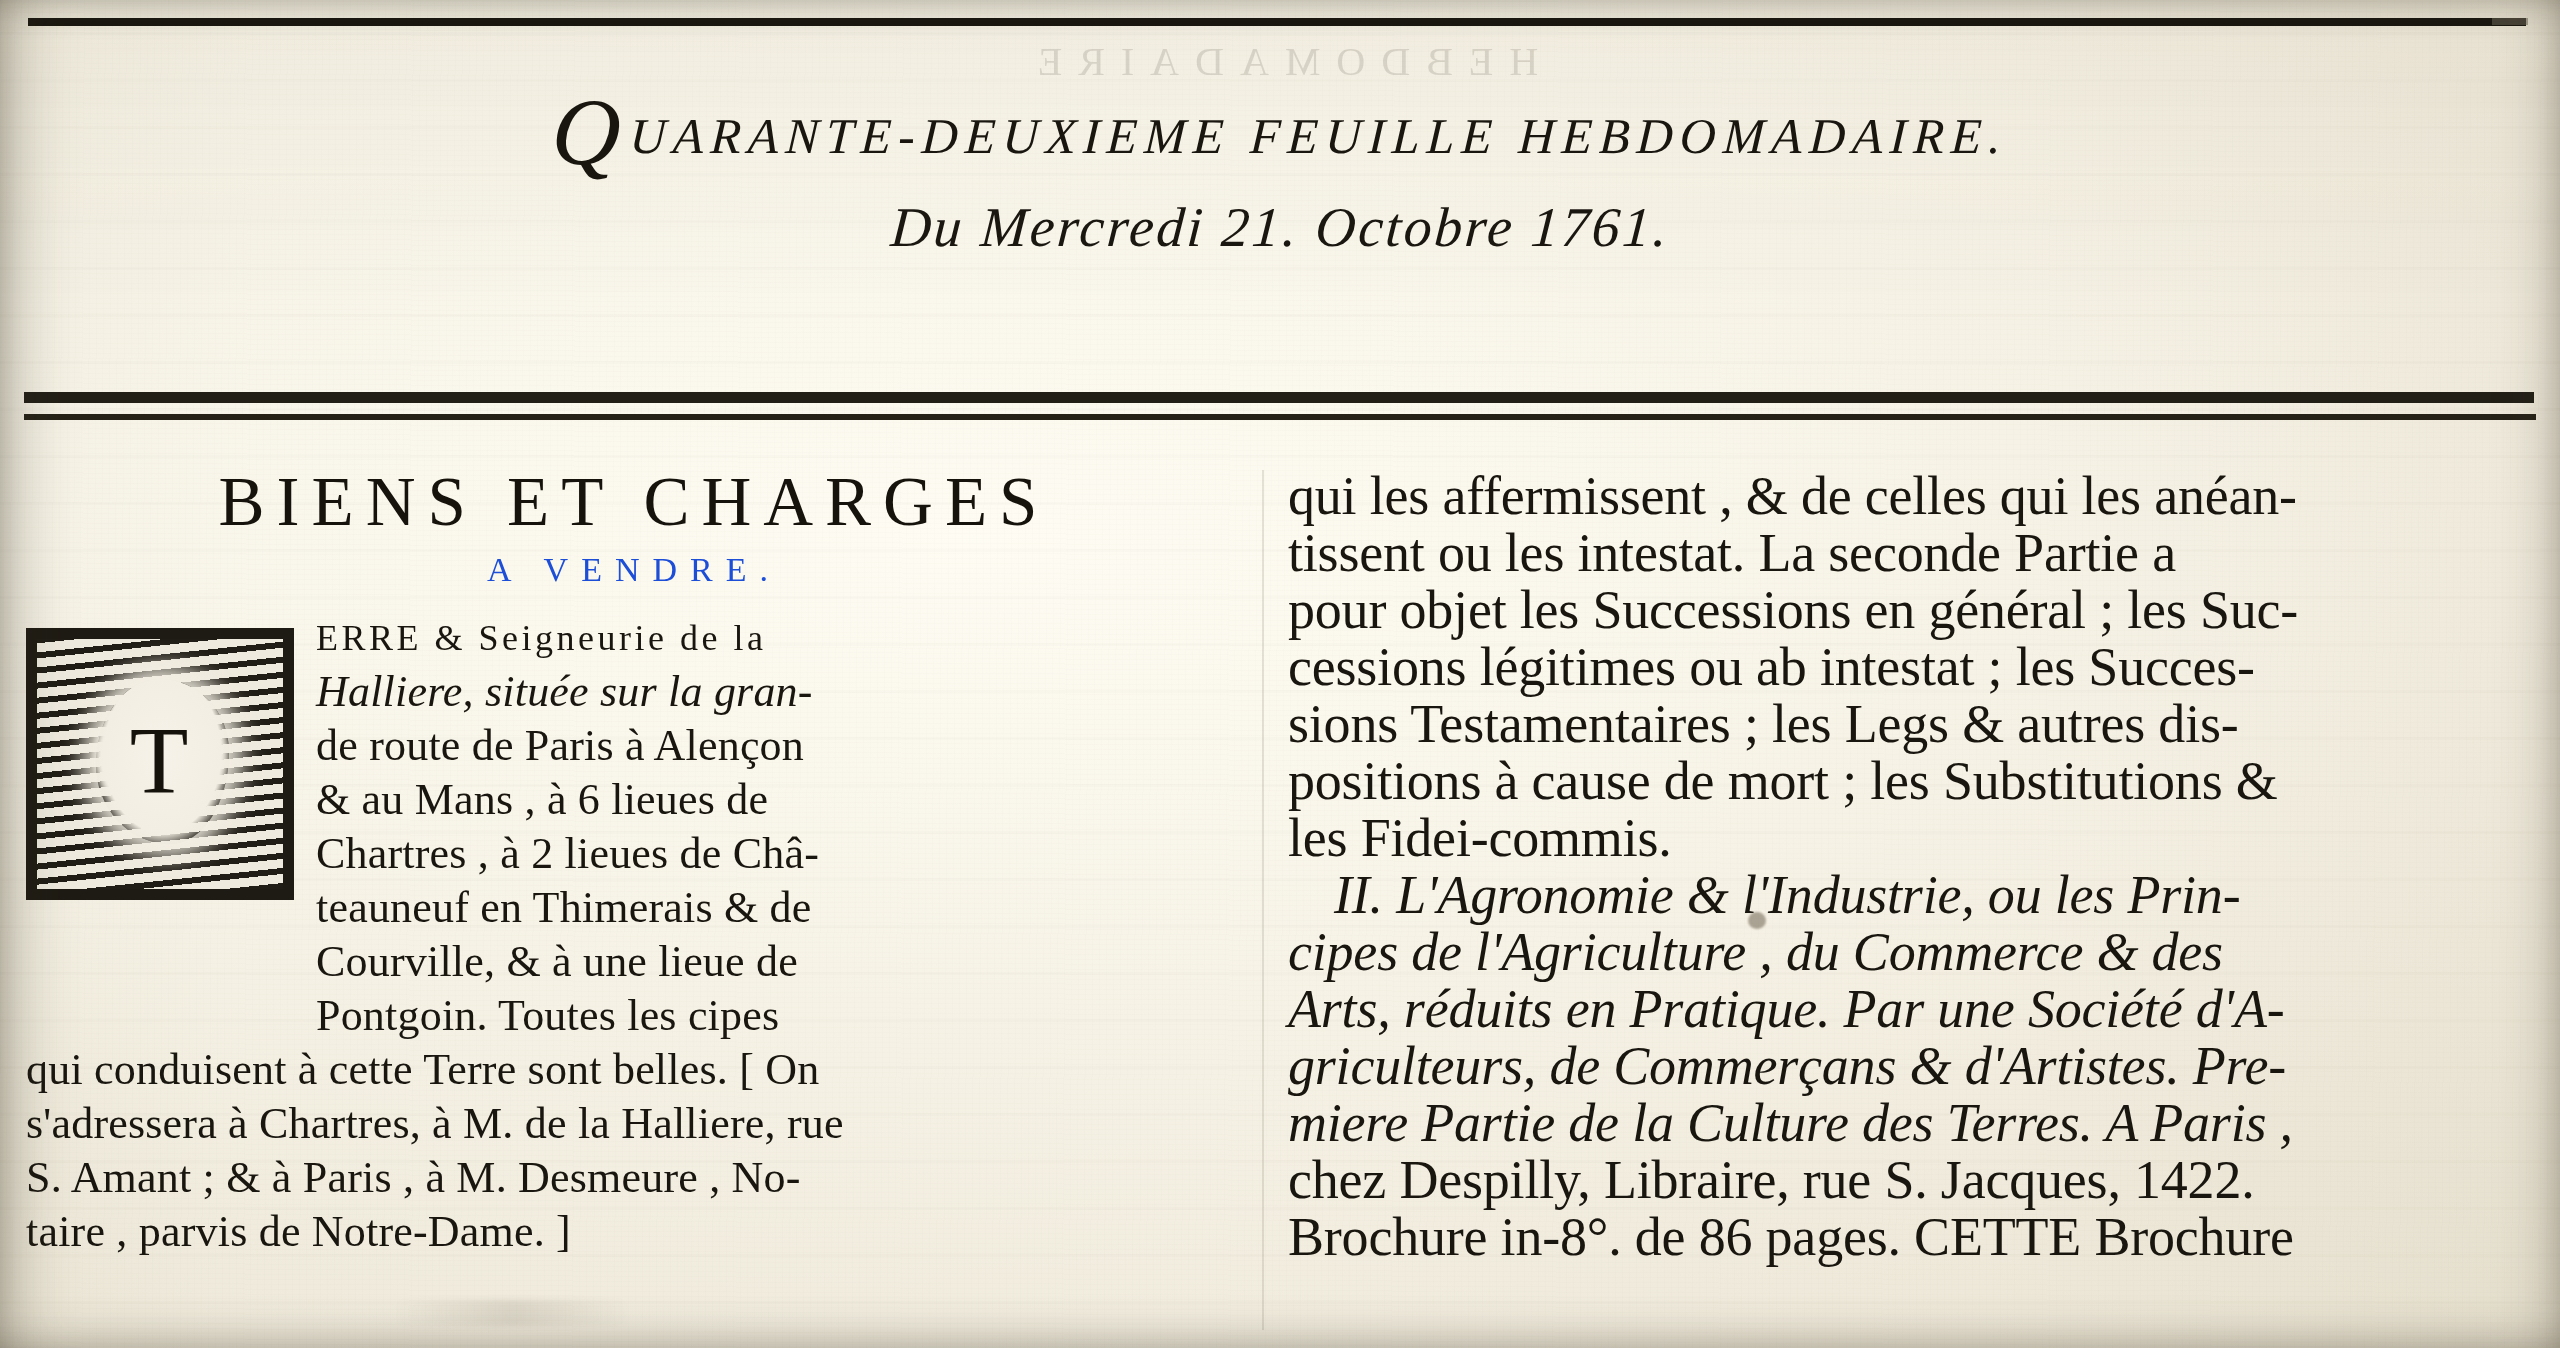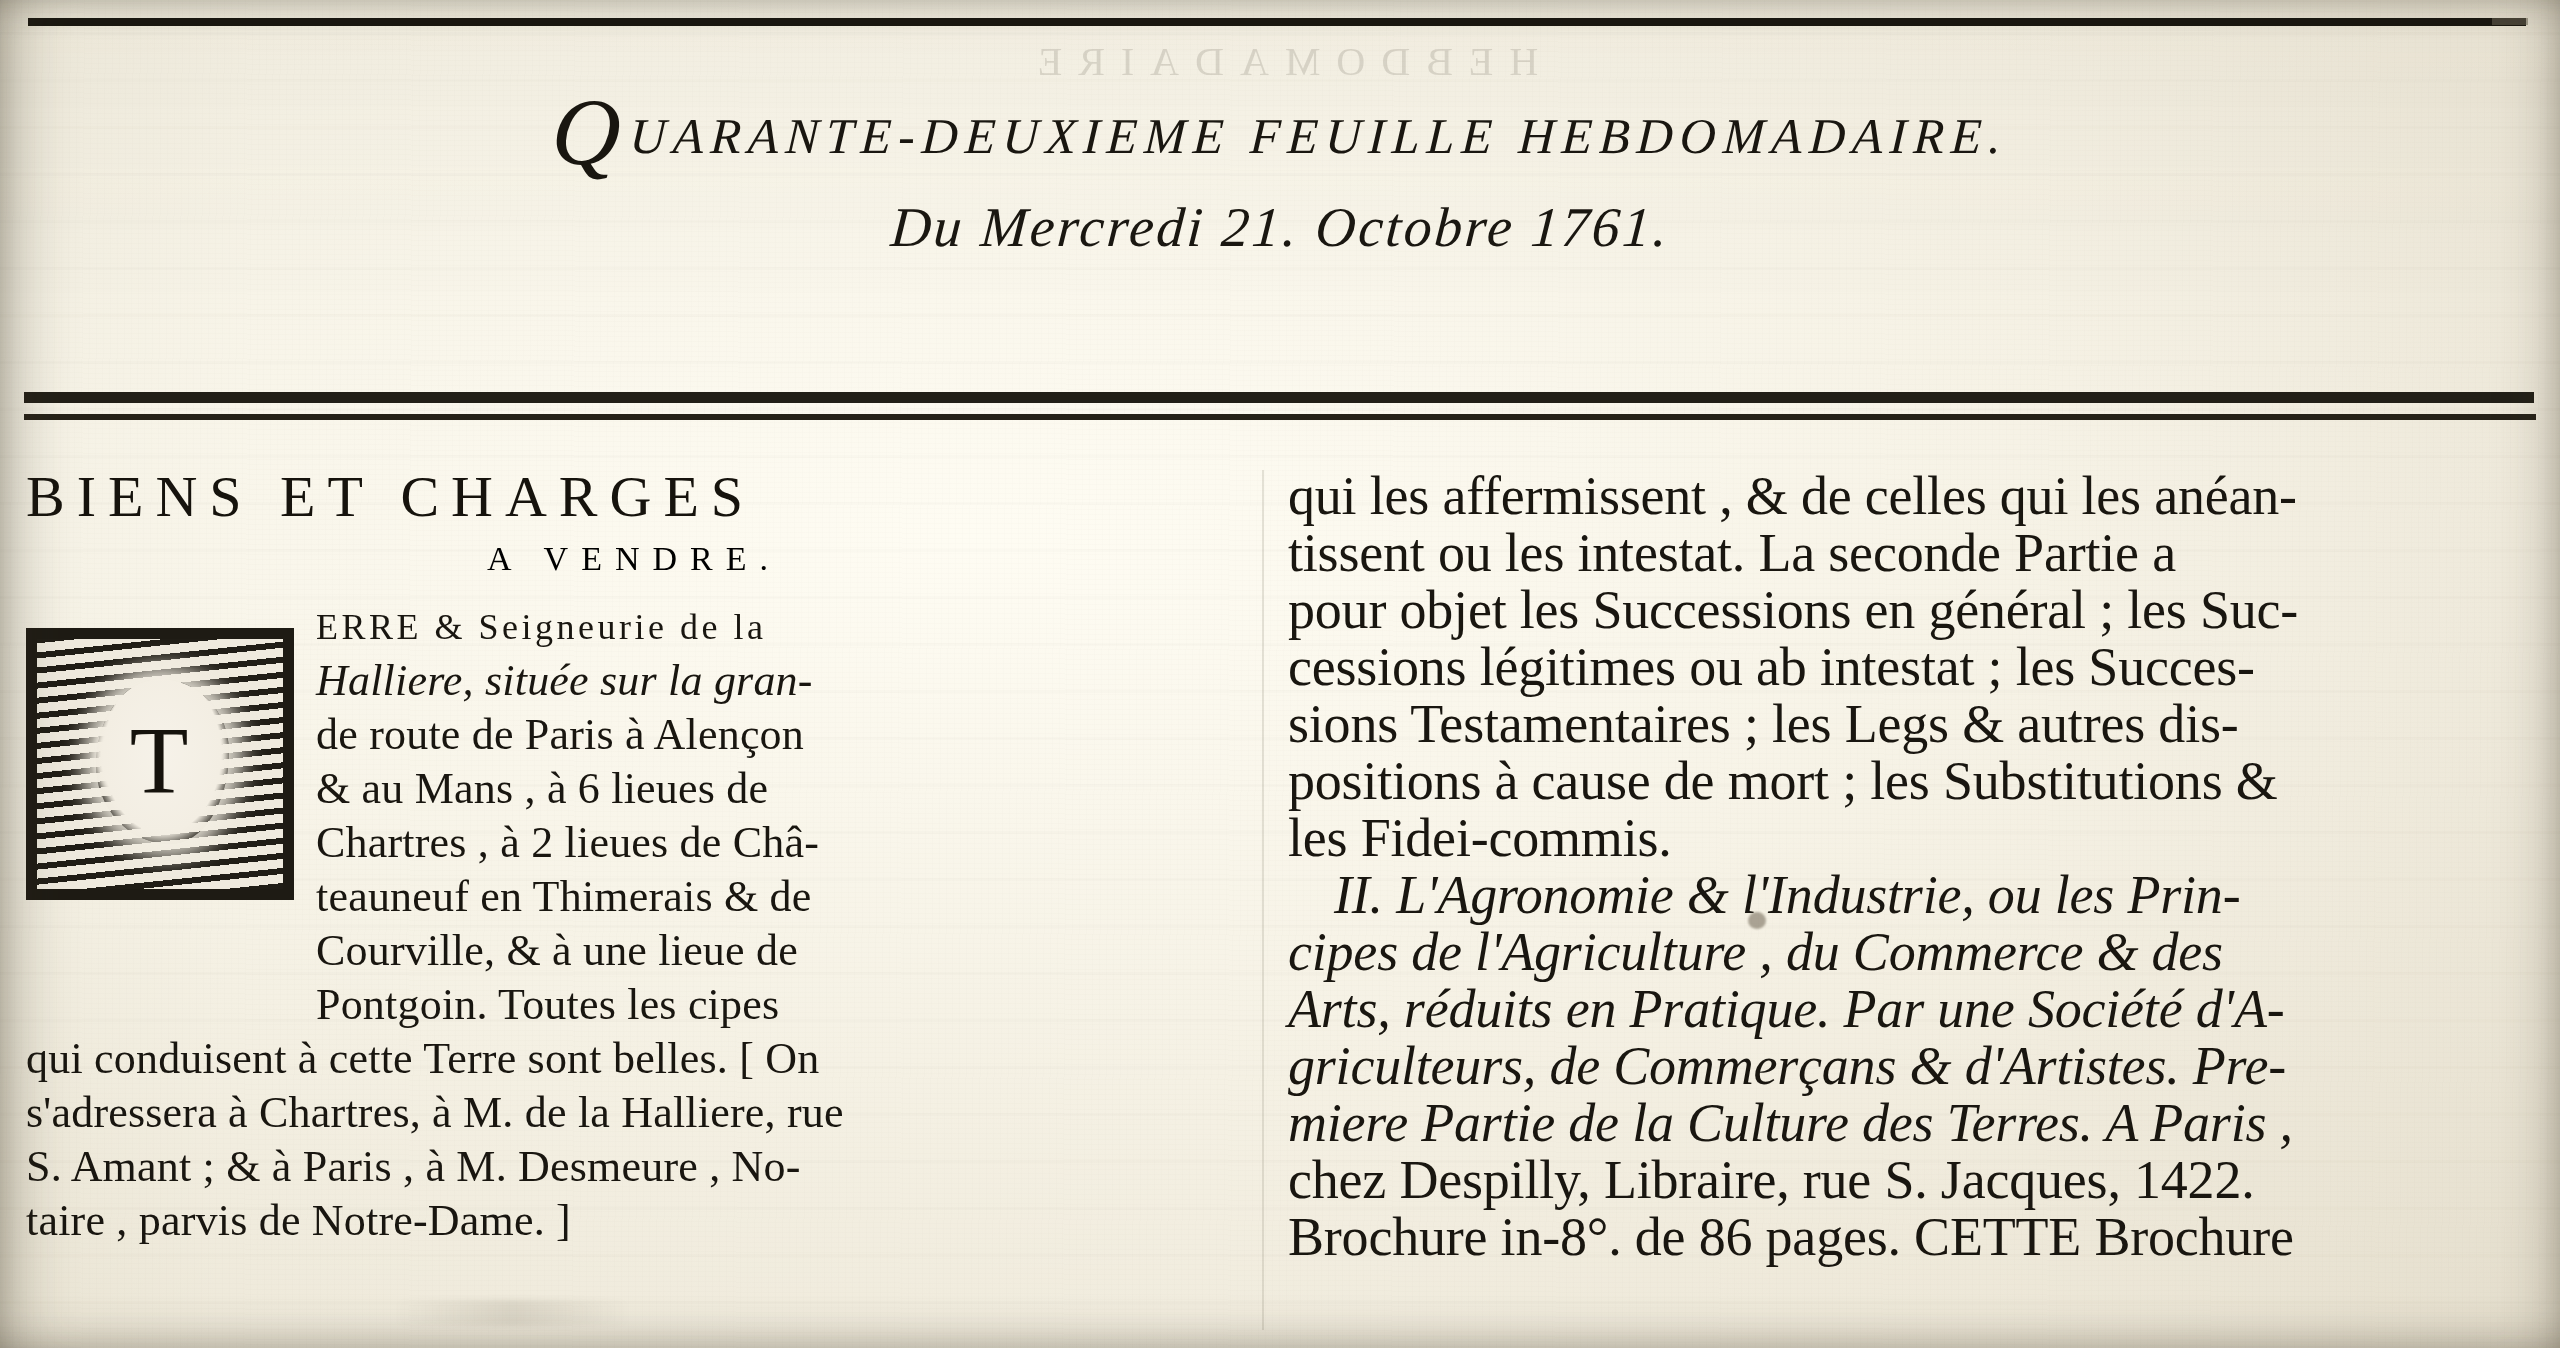--- a/index.html
+++ b/index.html
@@ -146,33 +146,33 @@
 
   .col-rule {
     position: absolute;
     left: 1262px; top: 470px;
     width: 2px; height: 860px;
     background: #8e8876;
     opacity: .22;
   }
 
   .sect-head {
-    text-align: left;
-    font-size: 58px;
+    text-align: center;
+    font-size: 69px;
     letter-spacing: 12px;
     color: #16130d;
     line-height: 1.0;
     white-space: nowrap;
   }
   .sect-sub {
     text-align: center;
     font-size: 34px;
     letter-spacing: 13px;
     margin-top: 14px;
-    color: #000000;
+    color: #1d4ed8;
   }
 
   
   .initial-block {
     position: absolute;
     left: 26px; top: 628px;
     width: 268px; height: 272px;
     border: 11px solid #1e1b14;
     background: #efeade;
     overflow: hidden;

